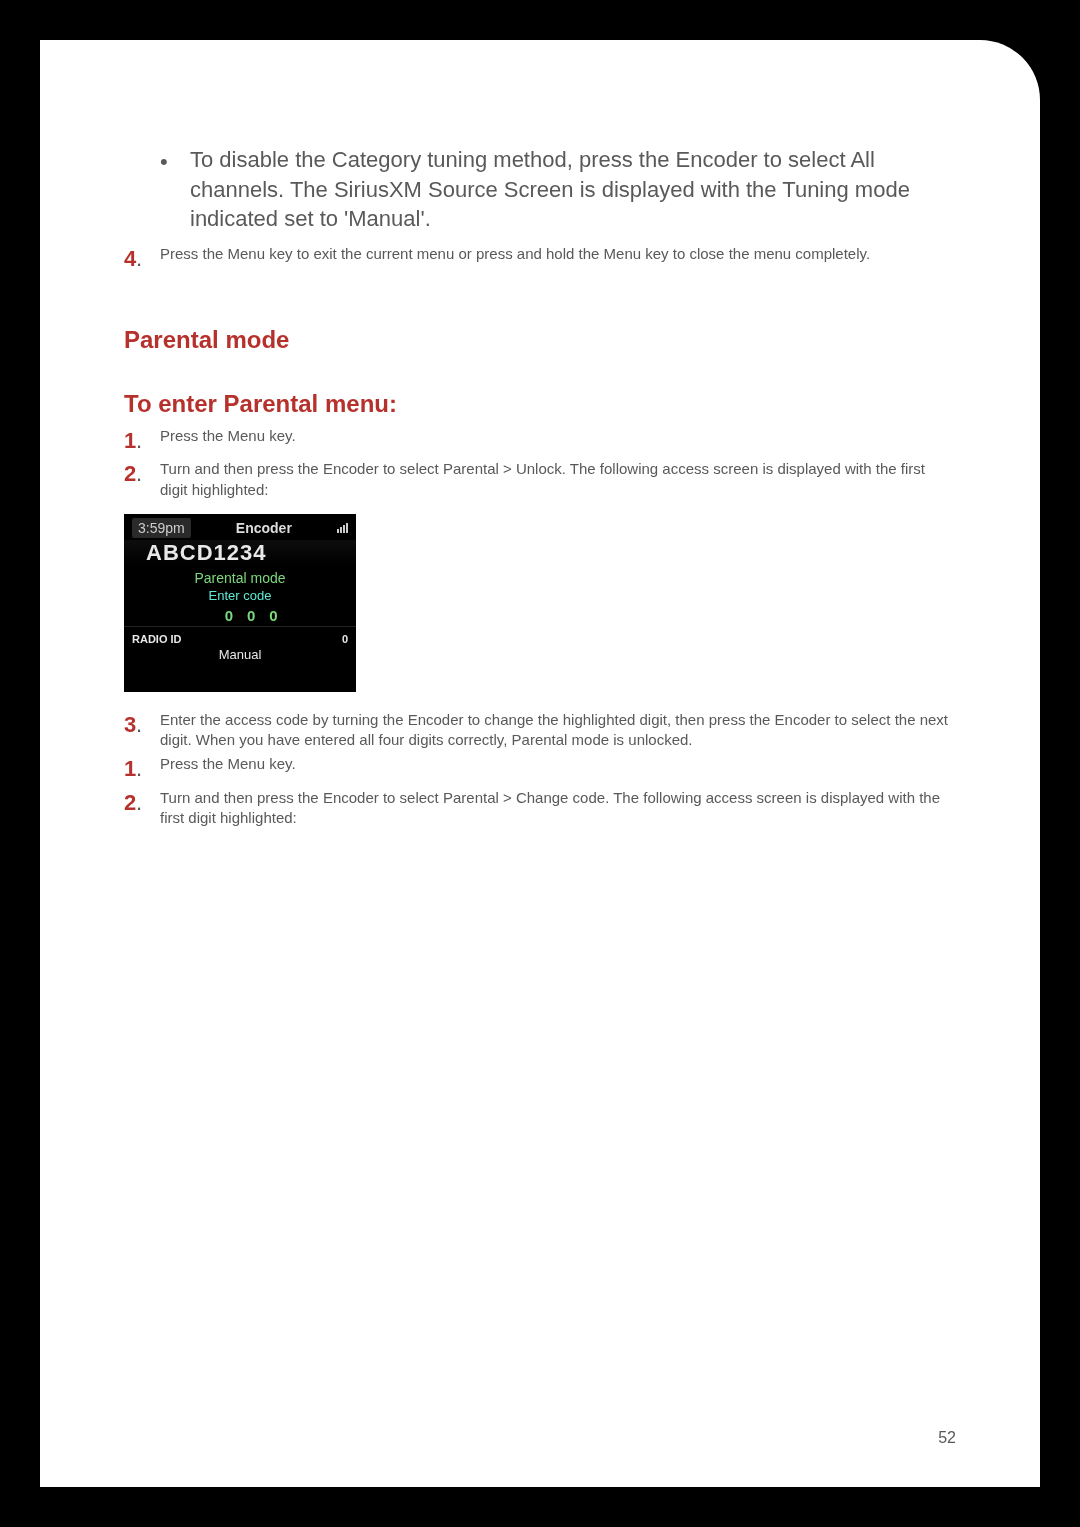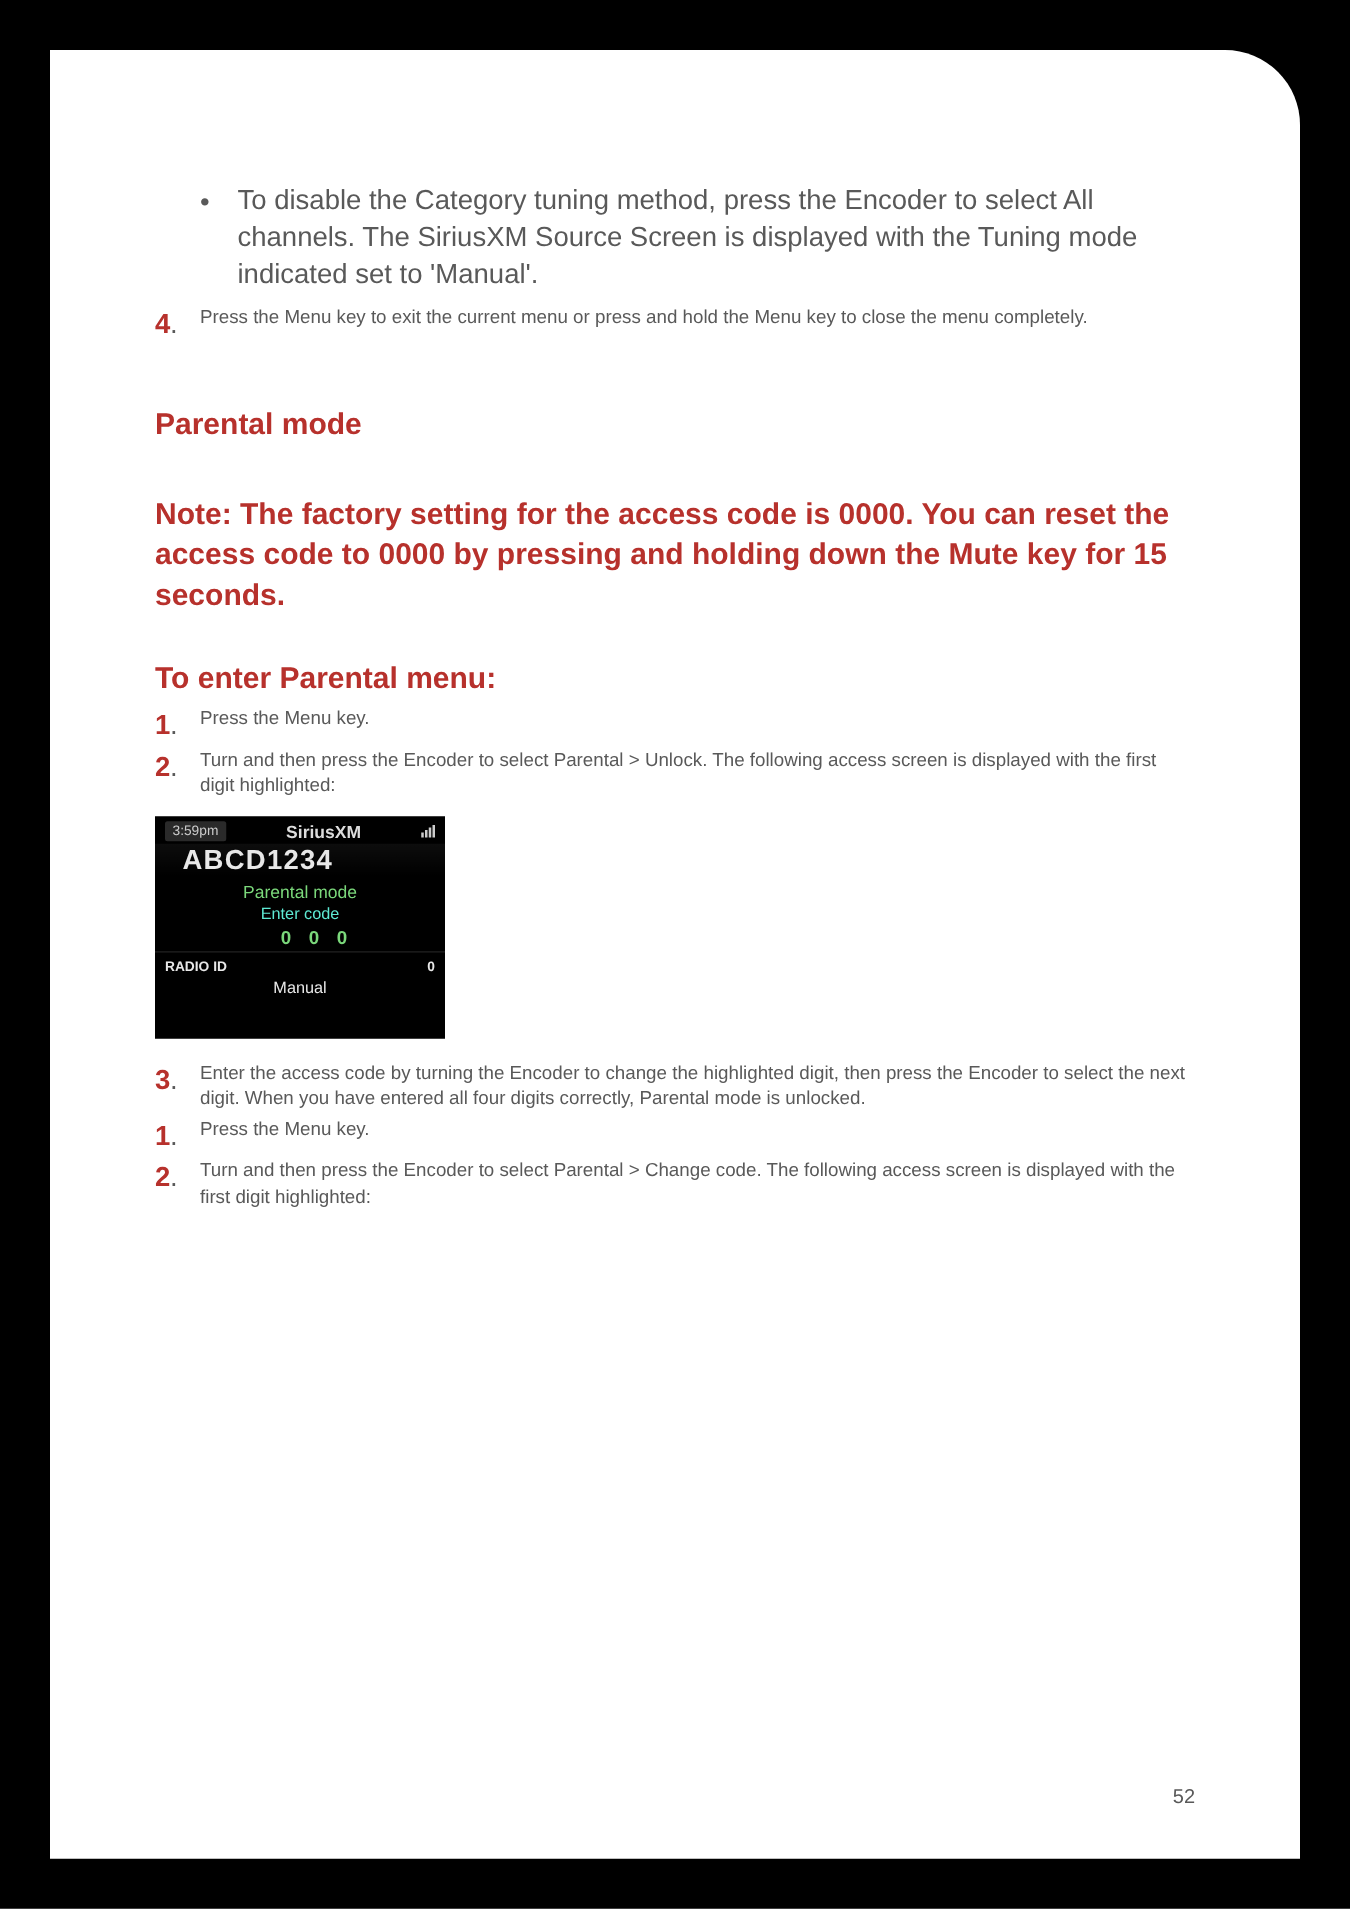--- a/index.html
+++ b/index.html
@@ -63,21 +63,21 @@
     font-family: Arial, sans-serif;
     overflow: hidden;
   }
   .ss-top {
     display: flex;
     align-items: center;
     justify-content: space-between;
     padding: 4px 8px 2px 8px;
     font-size: 12px;
   }
-  .ss-time { background: #2a2a2a; padding: 2px 6px; border-radius: 2px; color: #ccc; font-size: 11px; }
+  .ss-time { background: #2a2a2a; padding: 2px 6px; border-radius: 2px; color: #ccc; font-size: 14px; }
   .ss-title { font-weight: bold; font-size: 14px; color: #ddd; }
   .ss-signal { display: flex; align-items: flex-end; gap: 1px; }
   .ss-bar { width: 2px; background: #ccc; }
   .ss-id {
     font-size: 22px;
     font-weight: bold;
     padding: 0 22px;
     letter-spacing: 1px;
     font-family: 'Arial Black', Arial, sans-serif;
     color: #e8e8e8;
@@ -134,37 +134,36 @@
       </div>
     </div>
 
     <div class="num-row">
       <div class="num"><span>4</span><span class="num-dot">.</span></div>
       <div class="num-text">Press the Menu key to exit the current menu or press and hold the Menu key to close the menu completely.</div>
     </div>
 
     <div class="section-heading">Parental mode</div>
 
-    <div class="note-p">Note: The factory setting for the access code is 0000. You can reset the access code to 0000 by pressing and holding down the Mute key for 15 seconds.</div>
 
     <div class="section-heading tight" style="margin-top:36px;">To enter Parental menu:</div>
 
     <div class="num-row">
       <div class="num"><span>1</span><span class="num-dot">.</span></div>
       <div class="num-text">Press the Menu key.</div>
     </div>
     <div class="num-row">
       <div class="num"><span>2</span><span class="num-dot">.</span></div>
       <div class="num-text">Turn and then press the Encoder to select Parental &gt; Unlock. The following access screen is displayed with the first digit highlighted:</div>
     </div>
 
     <div class="screenshot">
       <div class="ss-top">
         <span class="ss-time">3:59pm</span>
-        <span class="ss-title">SiriusXM</span>
+        <span class="ss-title">Encoder</span>
         <span class="ss-signal">
           <span class="ss-bar" style="height:4px"></span>
           <span class="ss-bar" style="height:6px"></span>
           <span class="ss-bar" style="height:8px"></span>
           <span class="ss-bar" style="height:10px"></span>
         </span>
       </div>
       <div class="ss-id">ABCD1234</div>
       <div class="ss-mid">
         <div class="ss-parental">Parental mode</div>

